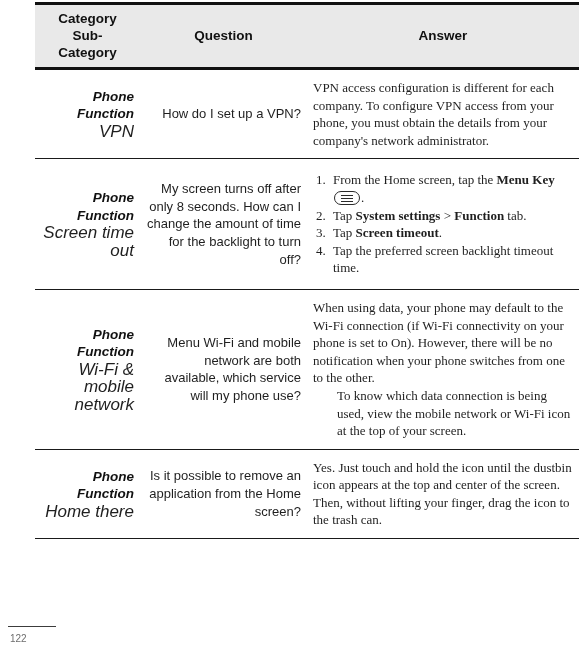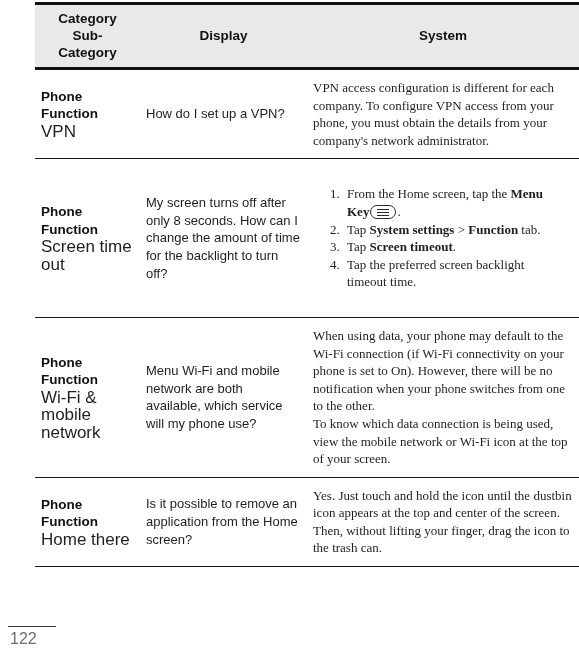--- a/index.html
+++ b/index.html
@@ -54,59 +54,60 @@
   .faq-table tbody td {
     border-bottom: 1.4px solid #1a1a1a;
     vertical-align: middle;
     font-size: 13px;
     line-height: 17.6px;
     padding: 9px 6px 9px 6px;
     color: #1f1f1f;
   }
 
   td.cat-cell {
-    text-align: left;
+    text-align: right;
     padding-left: 2px;
     padding-right: 2px;
+    font-style: italic;
   }
   .cat-main {
     display: block;
     font-weight: bold;
     font-size: 13.5px;
     line-height: 17.5px;
     color: #111111;
   }
   .cat-sub {
     display: block;
     font-weight: normal;
     font-size: 17px;
     line-height: 17.5px;
     color: #1f1f1f;
   }
 
   td.q-cell {
-    text-align: left;
+    text-align: right;
     padding-left: 8px;
     padding-right: 6px;
     margin-left: 41px;
   }
 
   td.a-cell {
     text-align: left;
     padding-left: 8px;
     padding-right: 4px;
     font-family: Liberation Serif, serif;
   }
 
   .a-para { margin: 0; }
-  .a-para + .a-para { margin-top: 0px; }
+  .a-para + .a-para { margin-top: 0px; margin-left: 24px; }
 
   
   ol.steps {
-    margin: 17px;
+    margin: 3px;
     padding: 0;
     list-style: none;
     counter-reset: stepnum;
   }
   ol.steps > li {
     counter-increment: stepnum;
     position: relative;
     padding-left: 17px;
     margin: 0;
   }
@@ -152,21 +153,21 @@
     bottom: 6px;
     width: 100px;
   }
   .footer-rule {
     width: 48px;
     height: 1.4px;
     background: #3c3c3c;
     margin: 0 0 3px 8px;
   }
   .page-number {
-    font-size: 16px;
+    font-size: 10px;
     line-height: 17px;
     color: #6e6e6e;
     padding-left: 10px;
     font-family: "Liberation Sans", sans-serif;
   }
 </style>
 </head>
 <body>
 
 <div class="page">
@@ -177,22 +178,22 @@
       <col class="c-q">
       <col class="c-a">
     </colgroup>
     <thead>
       <tr>
         <th class="h-cat">
           <span>Category</span><br>
           <span>Sub-</span><br>
           <span>Category</span>
         </th>
-        <th>Display</th>
-        <th>System</th>
+        <th>Question</th>
+        <th>Answer</th>
       </tr>
     </thead>
     <tbody>
 
       <tr>
         <td class="cat-cell">
           <span class="cat-main">Phone Function</span>
           <span class="cat-sub">VPN</span>
         </td>
         <td class="q-cell">How do I set up a VPN?</td>

